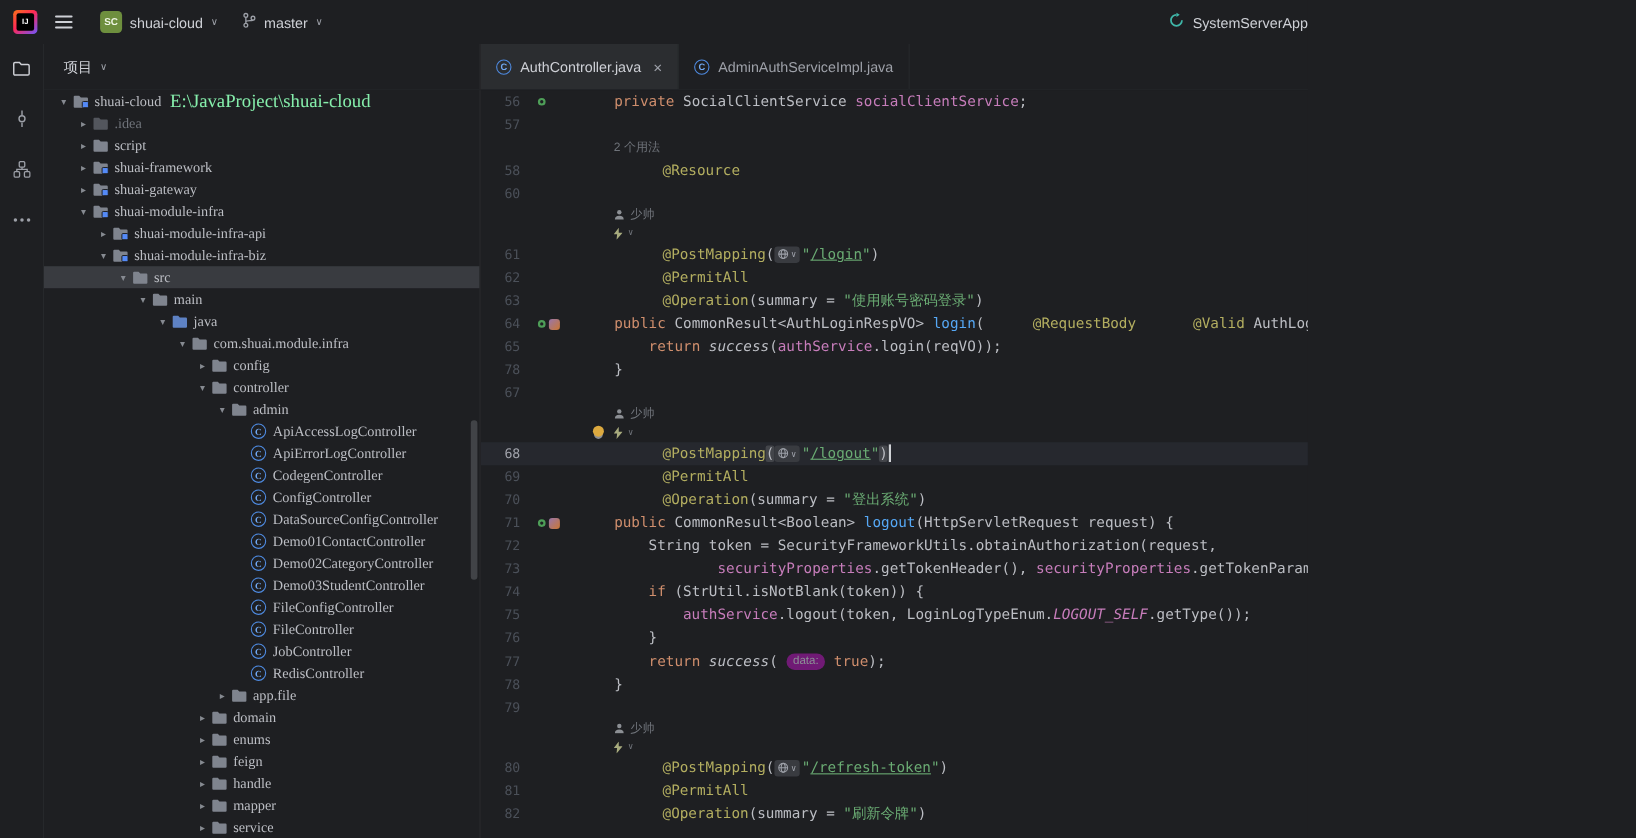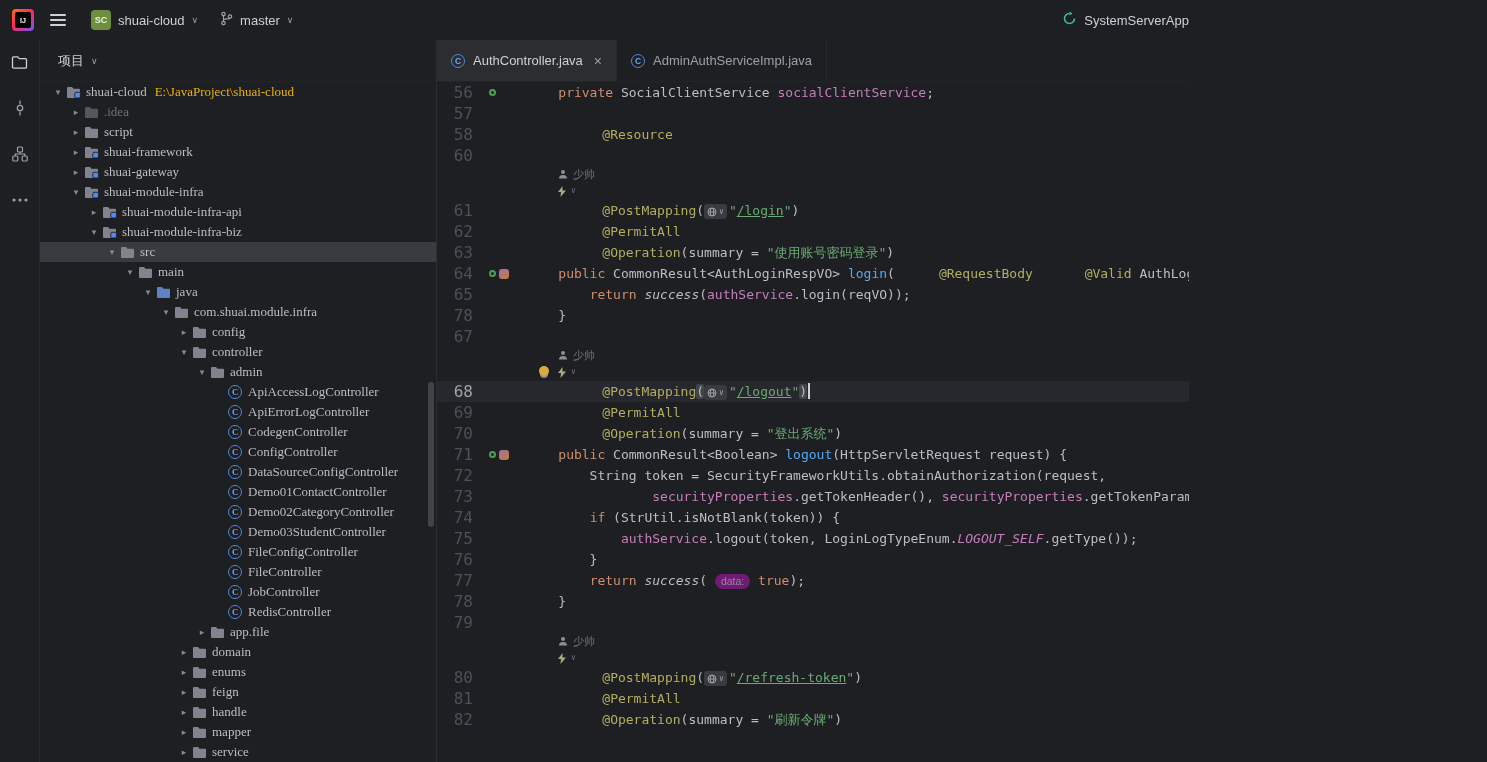--- a/index.html
+++ b/index.html
@@ -34,42 +34,42 @@
   
   .project-panel { width:397px; flex:none; display:flex; flex-direction:column; border-right:1px solid #2B2D30; background:#1E1F22;font-family:Liberation Serif, serif; }
   .panel-header { height:42px; flex:none; display:flex; align-items:center; gap:7px; padding-left:18px;
                   font-size:13px; color:#CED0D6; border-bottom:1px solid #222427; }
   .tree { flex:1; position:relative; overflow:hidden; font-size:13px; }
   .trow { height:20px; display:flex; align-items:center; white-space:nowrap; color:#BCBEC4; cursor:default; }
   .trow.sel { background:#393B40; }
   .tchev { width:16px; flex:none; text-align:center; font-size:9px; color:#868A91; }
   .ticon { width:20px; flex:none; display:flex; align-items:center; position:relative; }
   .tdim { color:#6F737A; }
-  .tpath { color:#eab308; margin-left:8px; font-size:13px; }
+  .tpath { color:#86efac; margin-left:8px; font-size:17px; }
   .cicon { width:14px; height:14px; border-radius:50%; border:1px solid #4E8AE0; color:#72A9F2;
            font-size:8.5px; font-weight:bold; display:inline-flex; align-items:center; justify-content:center; flex:none; }
   .tree-scroll { position:absolute; right:2px; top:300px; width:6px; height:145px; border-radius:3px;
                  background:#55575C; opacity:.65; }
 
   
   .editor-col { flex:1; min-width:0; display:flex; flex-direction:column; }
   .tabbar { height:42px; flex:none; display:flex; background:#1E1F22; border-bottom:1px solid #222427; }
   .tab { display:flex; align-items:center; gap:8px; padding:0 14px; font-size:13px; color:#9DA0A8;
          border-right:1px solid #26282B; cursor:default; }
   .tab.active { background:#2B2D30; color:#CED0D6; }
   .tab .close { font-size:14px; color:#9DA0A8; margin-left:3px; }
 
   .editor { flex:1; position:relative; overflow:hidden; background:#1E1F22;
             font-family:"DejaVu Sans Mono","Liberation Mono",monospace; font-size:13px; }
   .guide { position:absolute; left:934px; top:0; bottom:0; width:1px; background:#2E3034; }
   .erow { display:flex; height:21px; line-height:21px; white-space:pre; position:relative; }
   .erow.caretline { background:#26282E; }
   .vrow { height:16px; line-height:16px; }
   .zrow { height:18px; line-height:18px; }
-  .enum { width:44px; flex:none; text-align:right; padding-right:8px; color:#4B5059; font-size:16px; }
+  .enum { width:44px; flex:none; text-align:right; padding-right:8px; color:#4B5059; font-size:12px; }
   .caretline .enum { color:#A1A3AB; }
   .eicons { width:32px; flex:none; display:flex; align-items:center; gap:3px; padding-left:8px; }
   .efold { width:14px; flex:none; }
   .etext { flex:1; min-width:0; position:relative; }
   .hpad { padding-left:31px; display:flex; align-items:center; gap:5px; }
   .vtext { font-size:11px; color:#6F737A; font-family:"Liberation Sans","DejaVu Sans",sans-serif; }
 
   .tok-kw  { color:#CF8E6D; }
   .tok-ann { color:#B3AE60;margin-left:44px; }
   .tok-str { color:#6AAB73; }
@@ -477,20 +477,21 @@
           </div>
           <div class="tab">
             <span class="cicon">C</span>
             <span>AdminAuthServiceImpl.java</span>
           </div>
         </div>
       <div class="editor">
         <div id="code">
             <div class="erow"><span class="enum">56</span><span class="eicons"><span class="bean"></span></span><span class="efold"></span><span class="etext"><span class="tok-def">    </span><span class="tok-kw">private </span><span class="tok-def">SocialClientService </span><span class="tok-fld">socialClientService</span><span class="tok-def">;</span></span></div>
             <div class="erow"><span class="enum">57</span><span class="eicons"></span><span class="efold"></span><span class="etext"></span></div>
+            <div class="erow"><span class="enum"></span><span class="eicons"></span><span class="efold"></span><span class="etext"><span class="hpad"><span class="vtext">2 个用法</span></span></span></div>
             <div class="erow"><span class="enum">58</span><span class="eicons"></span><span class="efold"></span><span class="etext"><span class="tok-def">    </span><span class="tok-ann">@Resource</span></span></div>
             <div class="erow"><span class="enum">60</span><span class="eicons"></span><span class="efold"></span><span class="etext"></span></div>
             <div class="erow vrow"><span class="enum"></span><span class="eicons"></span><span class="efold"></span><span class="etext"><span class="hpad"><svg width="10" height="10" viewBox="0 0 10 10">
                     <circle cx="5" cy="3" r="2" fill="#8C8F94"></circle>
                     <path d="M1 9.5 a4 3.4 0 0 1 8 0 Z" fill="#8C8F94"></path>
                   </svg><span class="vtext">少帅</span></span></span></div>
             <div class="erow zrow"><span class="enum"></span><span class="eicons"></span><span class="efold"></span><span class="etext"><span class="hpad"><svg width="8" height="11" viewBox="0 0 8 11">
                     <path d="M4.5 0 L0 6 h3 L2.5 11 L8 4.5 H4.5 Z" fill="#A8AB7E"></path>
                   </svg><span class="zchev">∨</span></span></span></div>
             <div class="erow"><span class="enum">61</span><span class="eicons"></span><span class="efold"></span><span class="etext"><span class="tok-def">    </span><span class="tok-ann">@PostMapping</span><span class="tok-def">(</span><span class="globepill"><svg width="10" height="10" viewBox="0 0 10 10">

